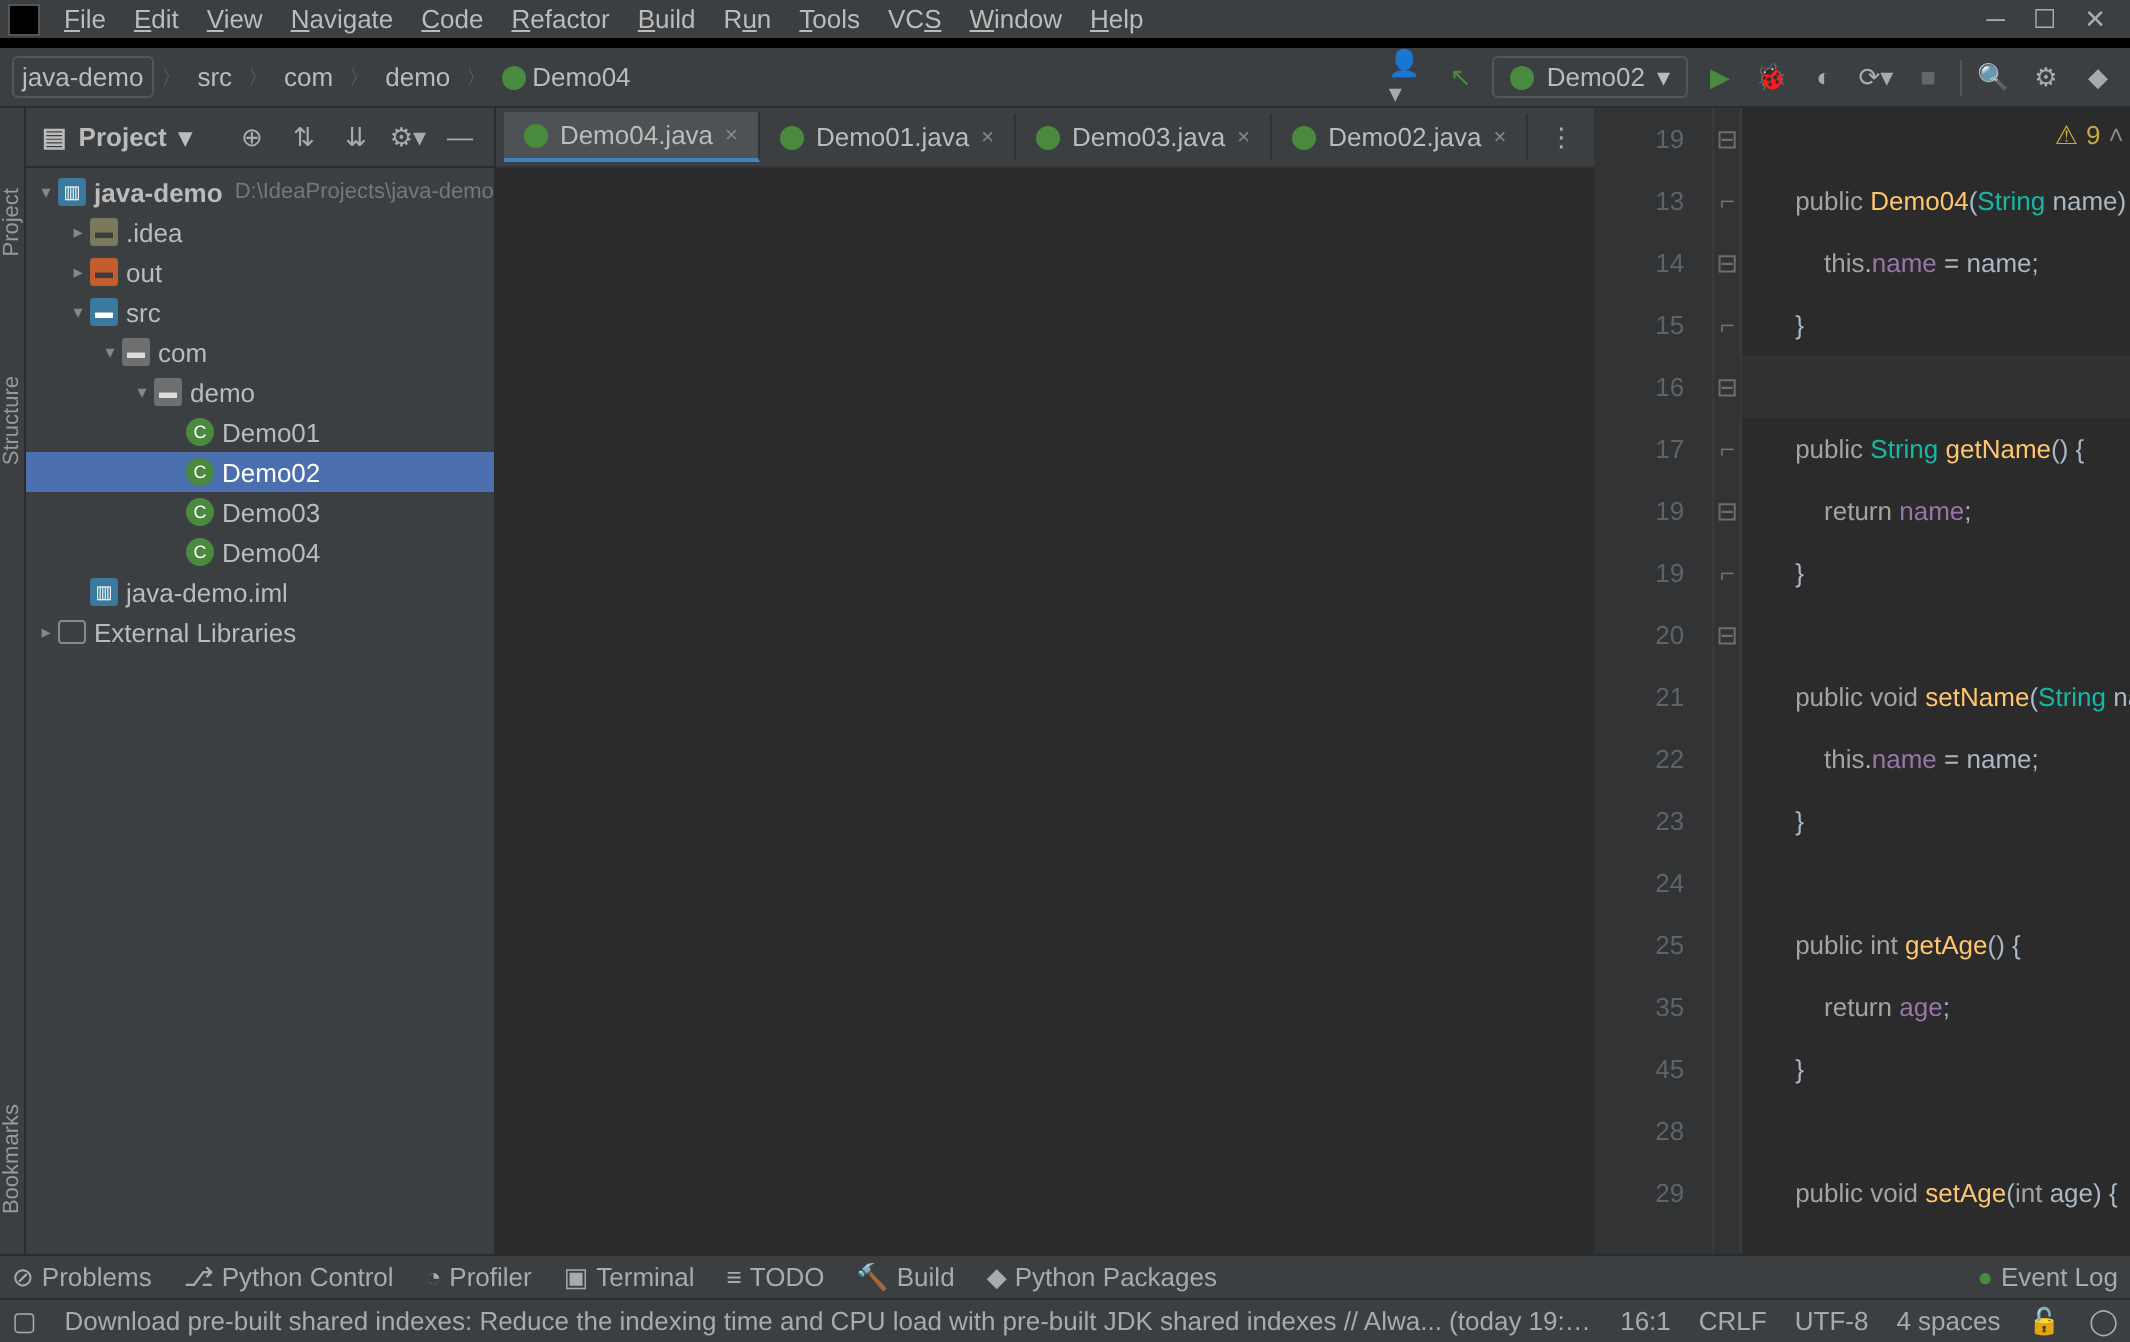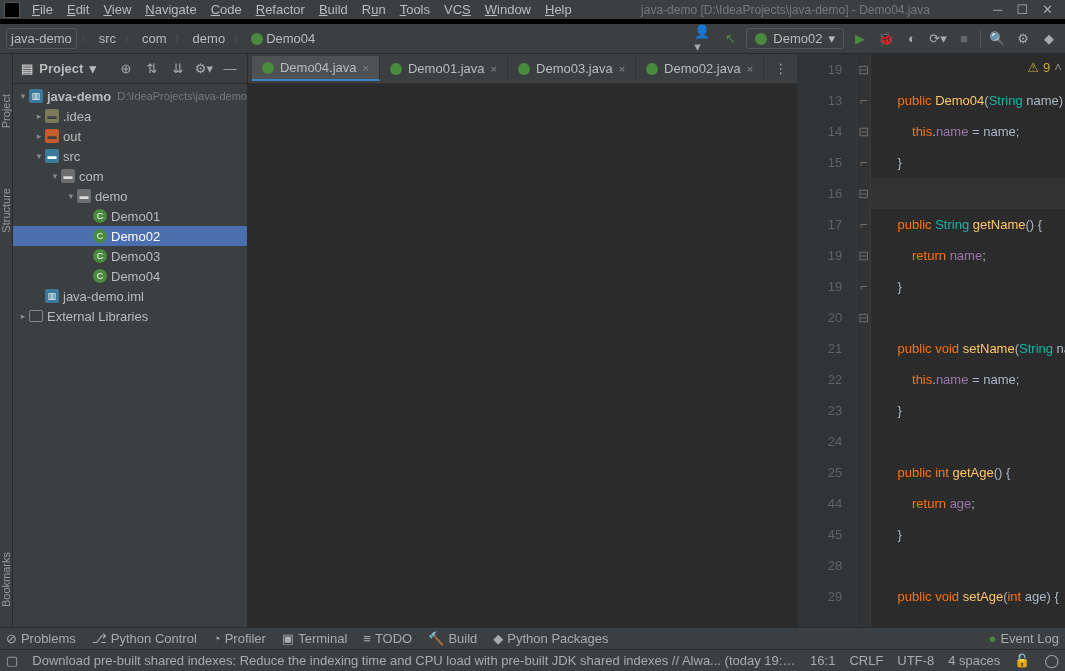--- a/index.html
+++ b/index.html
@@ -47,21 +47,21 @@
 .tabs{height:30px;display:flex;align-items:center;background:#3c3f41;border-bottom:1px solid #323232;padding-left:4px}
 .tab{padding:4px 10px;display:flex;align-items:center;gap:6px;cursor:pointer;border-right:1px solid #323232;font-size:12px}
 .tab.active{background:#4e5254;border-bottom:2px solid #3c84c4}
 .tab .cicon{width:12px;height:12px}
 .tab .x{color:#888;font-size:11px}
 .tabs .more{margin-left:auto;padding:0 10px;color:#aaa}
 .codearea{flex:1;display:flex;position:relative;font-family:Consolas,monospace;font-size:14px;overflow:hidden}
 .gutter{width:60px;background:#313335;text-align:right;padding-right:14px;color:#606366;line-height:31px;font-size:13px;border-right:1px solid #3a3a3a}
 .foldbar{width:14px;background:#313335;border-right:1px solid #3a3a3a;line-height:31px;color:#6e6e6e;text-align:center;font-size:9px}
 .code{flex:1;padding-left:12px;line-height:31px;white-space:pre;color:#a9b7c6;position:relative}
-.kw{color:#f97316}
+.kw{color:#a3a3a3}
 .fn{color:#ffc66d}
 .fld{color:#9876aa}
 .ty{color:#14b8a6}
 .code .hl{background:#323232;display:block;margin-left:-12px;padding-left:12px}
 .warnbadge{position:absolute;top:6px;right:40px;color:#c9a83f;font-size:12px;display:flex;align-items:center;gap:4px}
 .warnbadge .up,.warnbadge .dn{color:#888;cursor:pointer}
 .marks{width:12px;background:#3c3f41;position:relative}
 .marks .m{position:absolute;left:2px;width:8px;height:2px;background:#c9a83f}
 .rightrail{width:22px;background:#3c3f41;border-left:1px solid #2b2b2b;display:flex;flex-direction:column;align-items:center;padding-top:20px;gap:60px}
 .rightrail .lbl{writing-mode:vertical-rl;font-size:11px;color:#999;cursor:pointer}
@@ -84,21 +84,20 @@
     <span><u>N</u>avigate</span>
     <span><u>C</u>ode</span>
     <span><u>R</u>efactor</span>
     <span><u>B</u>uild</span>
     <span>R<u>u</u>n</span>
     <span><u>T</u>ools</span>
     <span>VC<u>S</u></span>
     <span><u>W</u>indow</span>
     <span><u>H</u>elp</span>
   </div>
-  <div class="title-text">java-demo [D:\IdeaProjects\java-demo] - Demo04.java</div>
   <div class="winbtns">
     <span>─</span>
     <span>☐</span>
     <span>✕</span>
   </div>
 </div>
 
 <div class="navbar">
   <div class="crumbs">
     <span class="crumb box">java-demo</span>
@@ -255,21 +254,21 @@
           <div>16</div>
           <div>17</div>
           <div>19</div>
           <div>19</div>
           <div>20</div>
           <div>21</div>
           <div>22</div>
           <div>23</div>
           <div>24</div>
           <div>25</div>
-          <div>44</div>
+          <div>35</div>
           <div>45</div>
           <div>28</div>
           <div>29</div>
         </div>
       <div class="foldbar" id="foldbar">
           <div></div>
           <div>⊟</div>
           <div></div>
           <div>⌐</div>
           <div></div>

